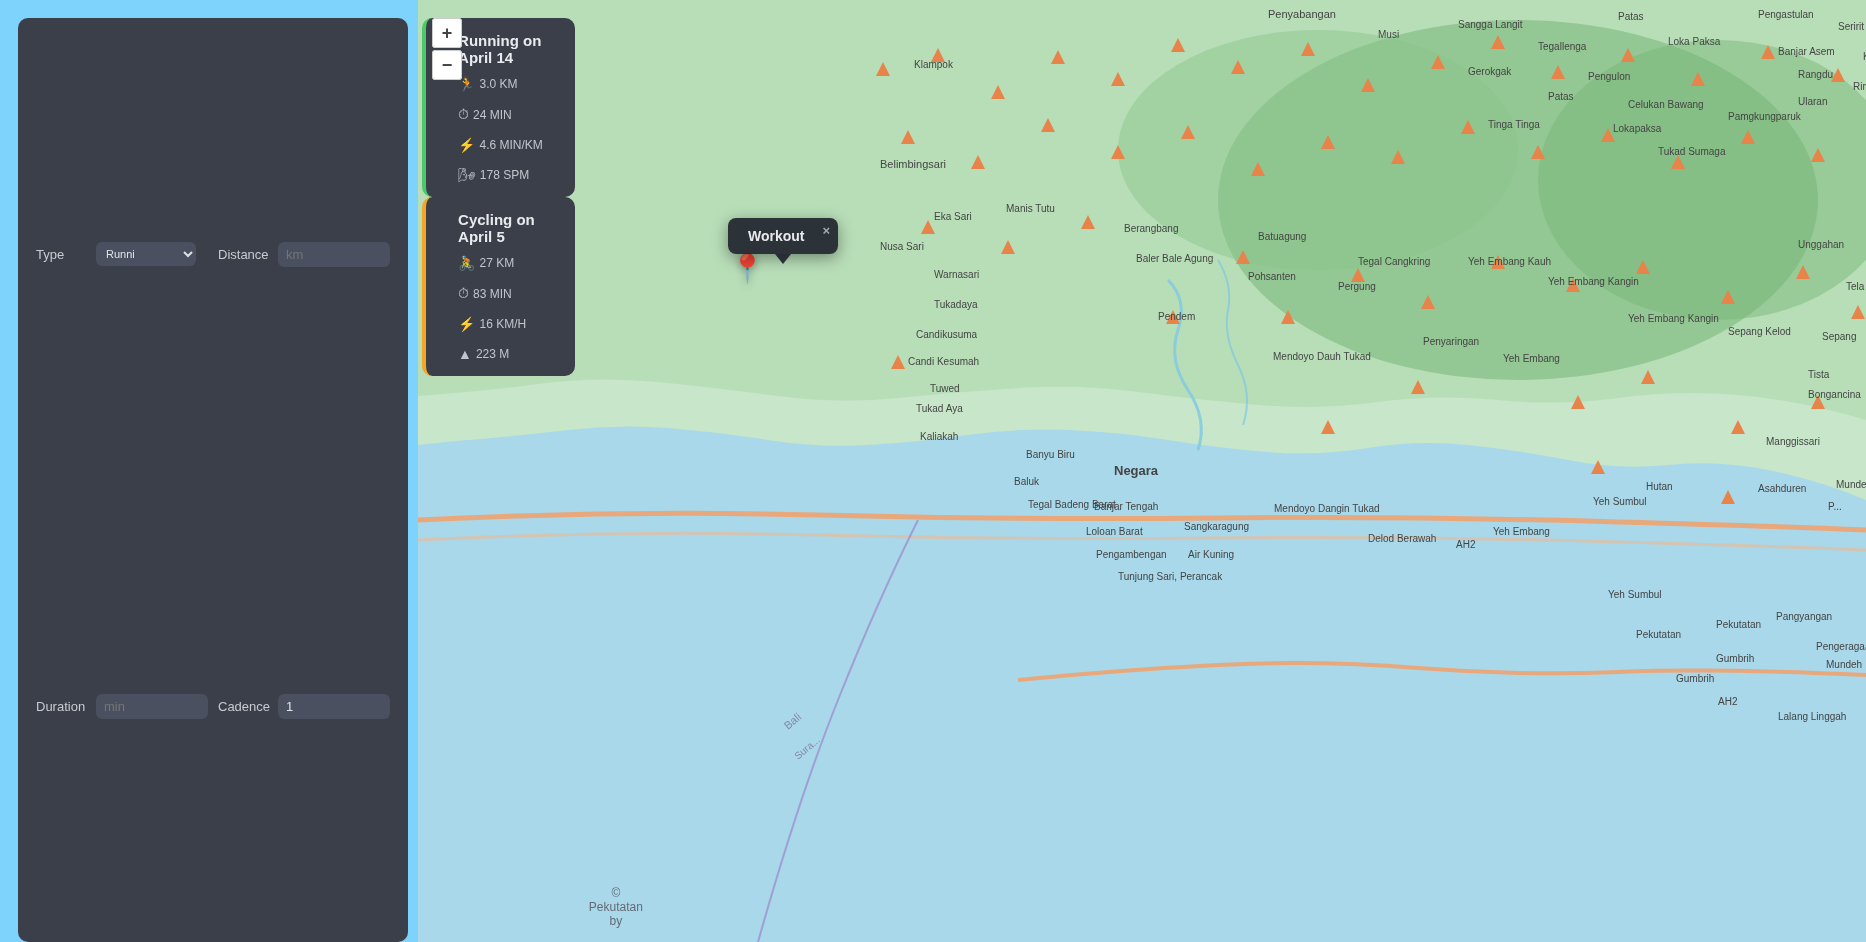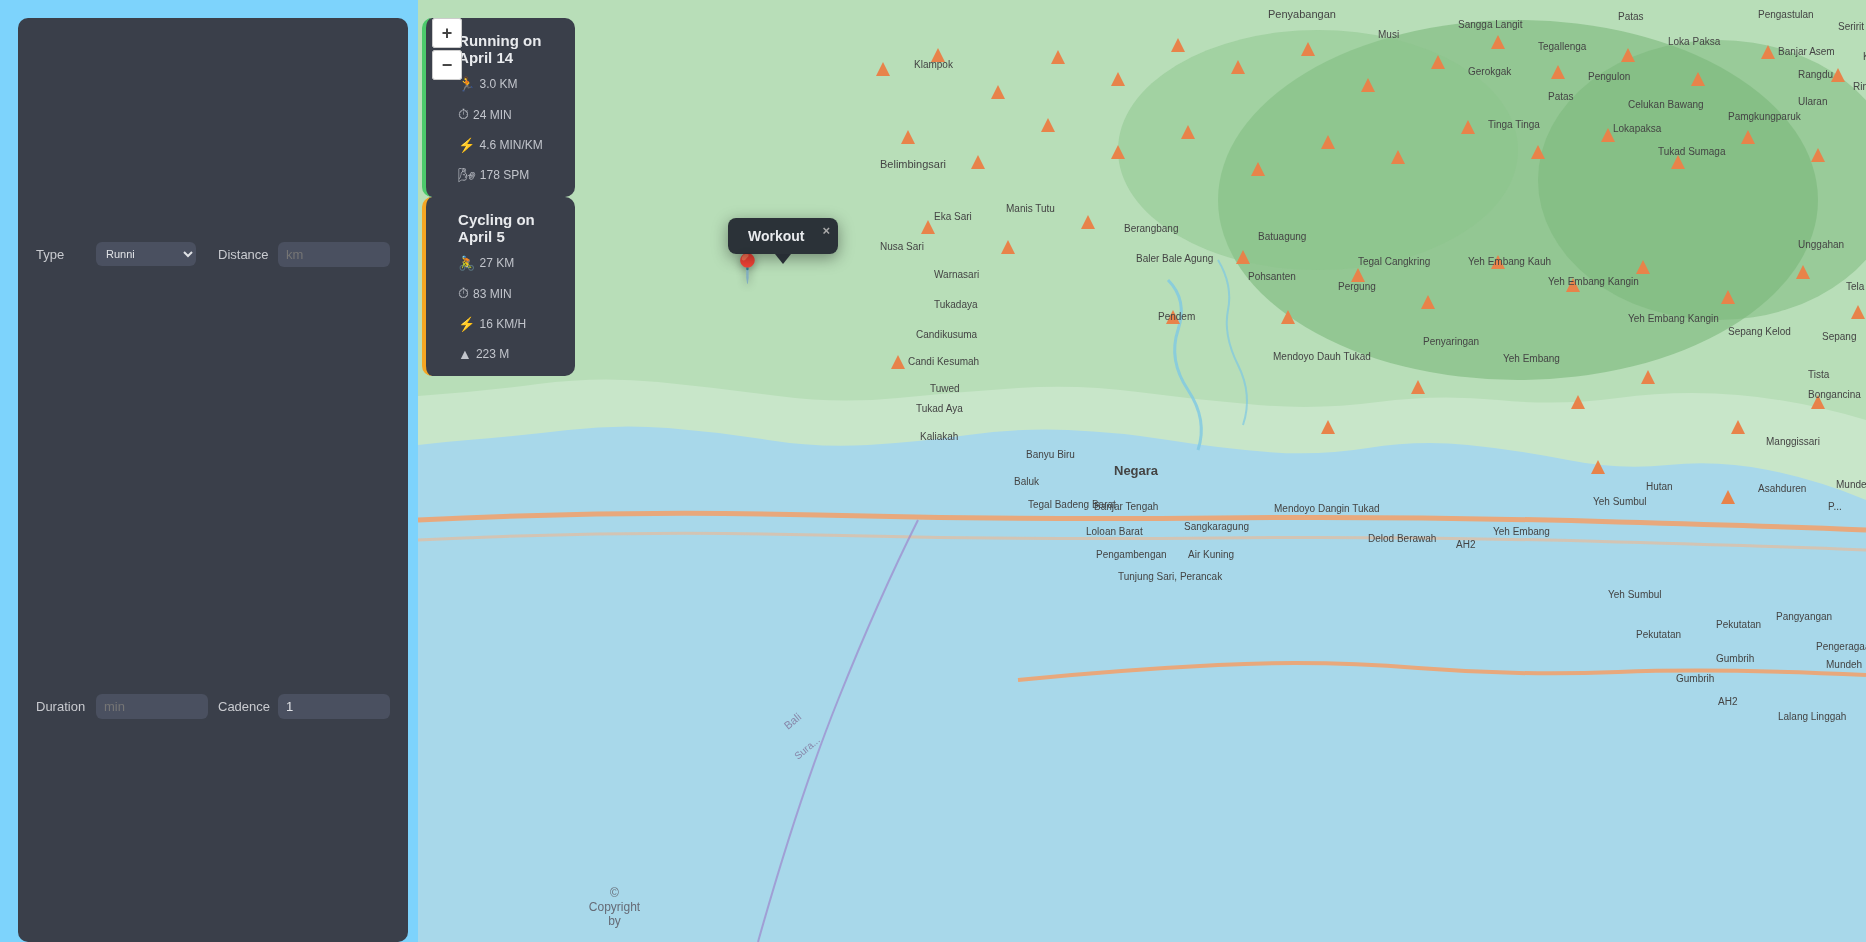--- a/index.html
+++ b/index.html
@@ -269,21 +269,21 @@
             <span>16 KM/H</span>
           </div>
           <div class="stat">
             <span class="stat-icon">▲</span>
             <span>223 M</span>
           </div>
         </div>
       </div>
     </div>
 
-  <div class="sidebar-footer">© Copyright by</div>
+  <div class="sidebar-footer">© Pekutatan by</div>
 </div>
 
 <div id="map-area">
   
   <div class="map-zoom-controls">
     <button class="zoom-btn">+</button>
     <button class="zoom-btn">−</button>
   </div>
 
   

